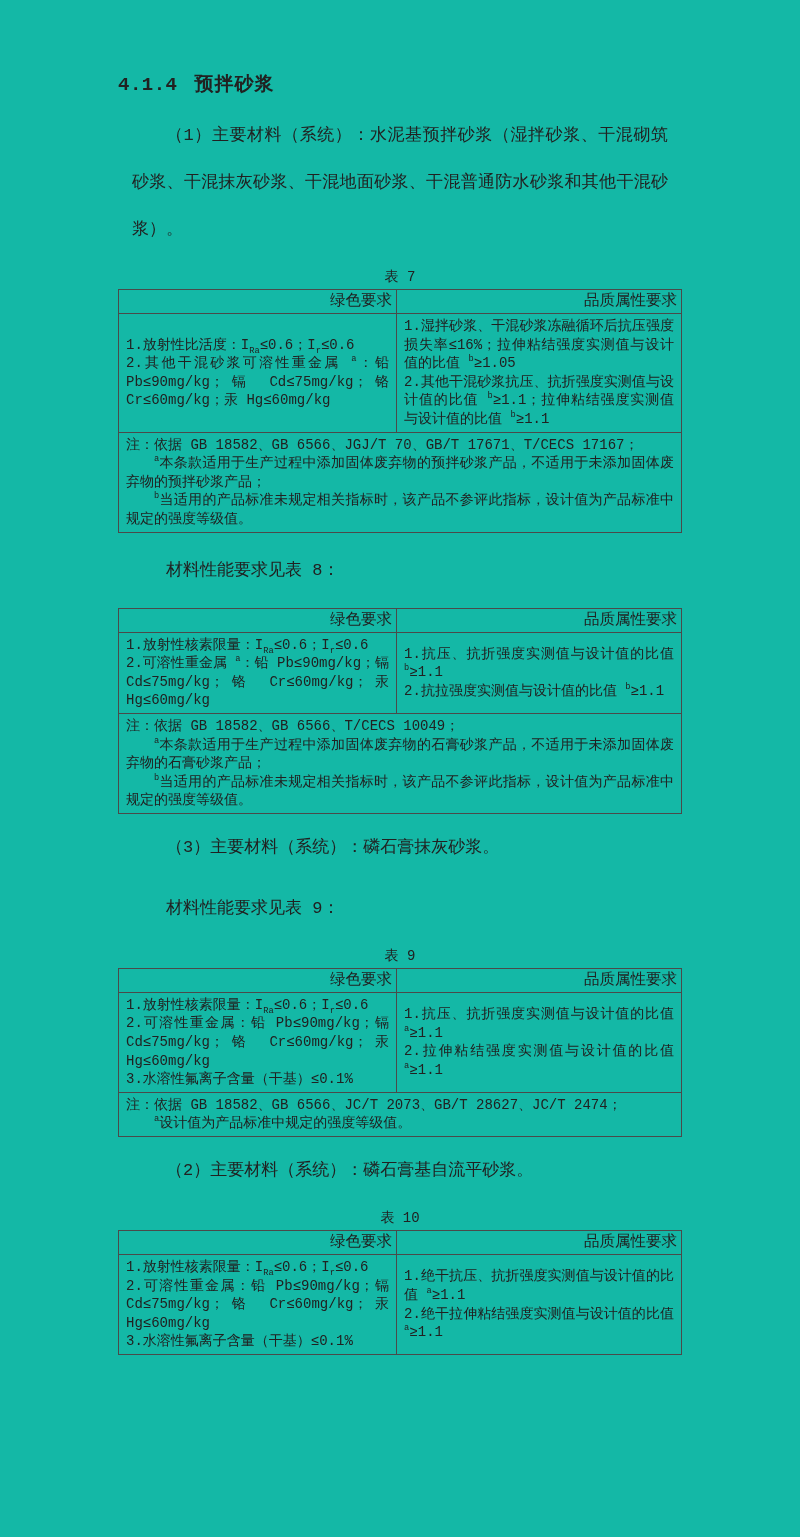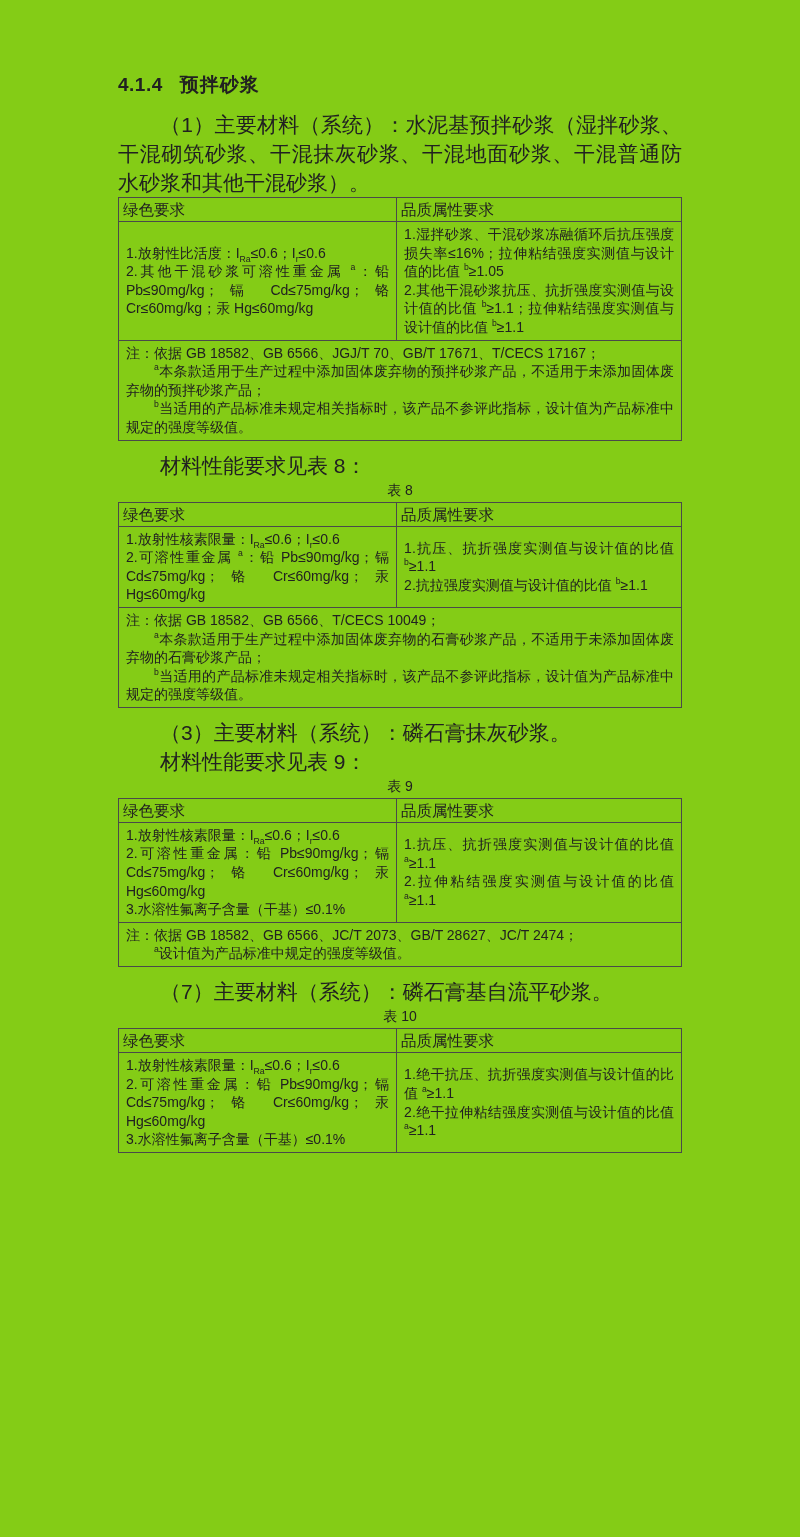--- a/index.html
+++ b/index.html
@@ -1,55 +1,55 @@
 <!DOCTYPE html>
 <html><head>
 <meta charset="utf-8">
 <style>
   html, body { margin:0; padding:0; background:#fbfbfa; }
   .page {
     position:relative;
     width:800px; height:1537px;
     box-sizing:border-box;
     margin:0 auto;
-    background:#84cc16;
+    background:#14b8a6;
     color:#212121;
-    font-family:Liberation Sans, sans-serif;
+    font-family:Liberation Mono, monospace;
     padding:72px 118px 0 118px;
     overflow:hidden;
   }
   .doc-heading {
     font-size:19px; font-weight:bold;
     line-height:26px; margin:0 0 12px 0;
   }
   .doc-heading .num { letter-spacing:0.5px; }
   .doc-heading .ttl { margin-left:0.9em; letter-spacing:1px; }
   .para {
-    font-size:21px; line-height:29px;
-    text-align:justify; margin:0;
+    font-size:17px; line-height:47px;
+    text-align:justify; margin:14px;
   }
   .para.indent { text-indent:2em; }
   .para.gap { margin-top:10px; }
   .caption {
     font-size:14px; text-align:center;
     line-height:20px; margin:0 0 2px 0;
   }
   table.req-table {
     width:100%;
     border-collapse:collapse;
     table-layout:fixed;
     margin:0 0 10px 0;
   }
   table.req-table col.c1 { width:49.4%; }
   table.req-table th, table.req-table td {
     border:1px solid #4a4a4a;
   }
   table.req-table th {
     font-weight:normal; font-size:15.5px;
-    text-align:left; padding:2px 4px; line-height:19px;
+    text-align:right; padding:2px 4px; line-height:19px;
   }
   table.req-table td {
     font-size:14px; line-height:18.6px;
     vertical-align:middle;
     padding:3px 7px;
   }
   table.req-table td p { margin:0; text-align:justify; }
   td.note { padding:2px 7px 4px 7px; }
   td.note p.sub { text-indent:2em; }
   sup, sub { font-size:0.62em; line-height:0; }
@@ -58,20 +58,21 @@
 <body>
 
 <div class="page">
 
   <h4 class="doc-heading">
     <span class="num">4.1.4</span><span class="ttl">预拌砂浆</span>
   </h4>
 
   <div class="section">
     <p class="para indent">（1）主要材料（系统）：水泥基预拌砂浆（湿拌砂浆、干混砌筑砂浆、干混抹灰砂浆、干混地面砂浆、干混普通防水砂浆和其他干混砂浆）。</p>
+    <div class="caption">表 7</div>
     <table class="req-table">
       <colgroup>
           <col class="c1">
           <col class="c2">
         </colgroup>
       <tbody>
           <tr>
         <th>绿色要求</th>
         <th>品质属性要求</th>
       </tr>
@@ -91,21 +92,20 @@
           <p class="note-line sub"><sup>a</sup>本条款适用于生产过程中添加固体废弃物的预拌砂浆产品，不适用于未添加固体废弃物的预拌砂浆产品；</p>
           <p class="note-line sub"><sup>b</sup>当适用的产品标准未规定相关指标时，该产品不参评此指标，设计值为产品标准中规定的强度等级值。</p>
         </td>
       </tr>
     </tbody>
       </table>
   </div>
 
   <div class="section">
     <p class="para indent">材料性能要求见表 8：</p>
-    <div class="caption">表 8</div>
     <table class="req-table">
       <colgroup>
           <col class="c1">
           <col class="c2">
         </colgroup>
       <tbody>
           <tr>
         <th>绿色要求</th>
         <th>品质属性要求</th>
       </tr>
@@ -159,21 +159,21 @@
         <td class="note" colspan="2">
           <p class="note-line">注：依据 GB 18582、GB 6566、JC/T 2073、GB/T 28627、JC/T 2474；</p>
           <p class="note-line sub"><sup>a</sup>设计值为产品标准中规定的强度等级值。</p>
         </td>
       </tr>
     </tbody>
       </table>
   </div>
 
   <div class="section">
-    <p class="para indent gap">（7）主要材料（系统）：磷石膏基自流平砂浆。</p>
+    <p class="para indent gap">（2）主要材料（系统）：磷石膏基自流平砂浆。</p>
     <div class="caption">表 10</div>
     <table class="req-table">
       <colgroup>
           <col class="c1">
           <col class="c2">
         </colgroup>
       <tbody>
           <tr>
         <th>绿色要求</th>
         <th>品质属性要求</th>

